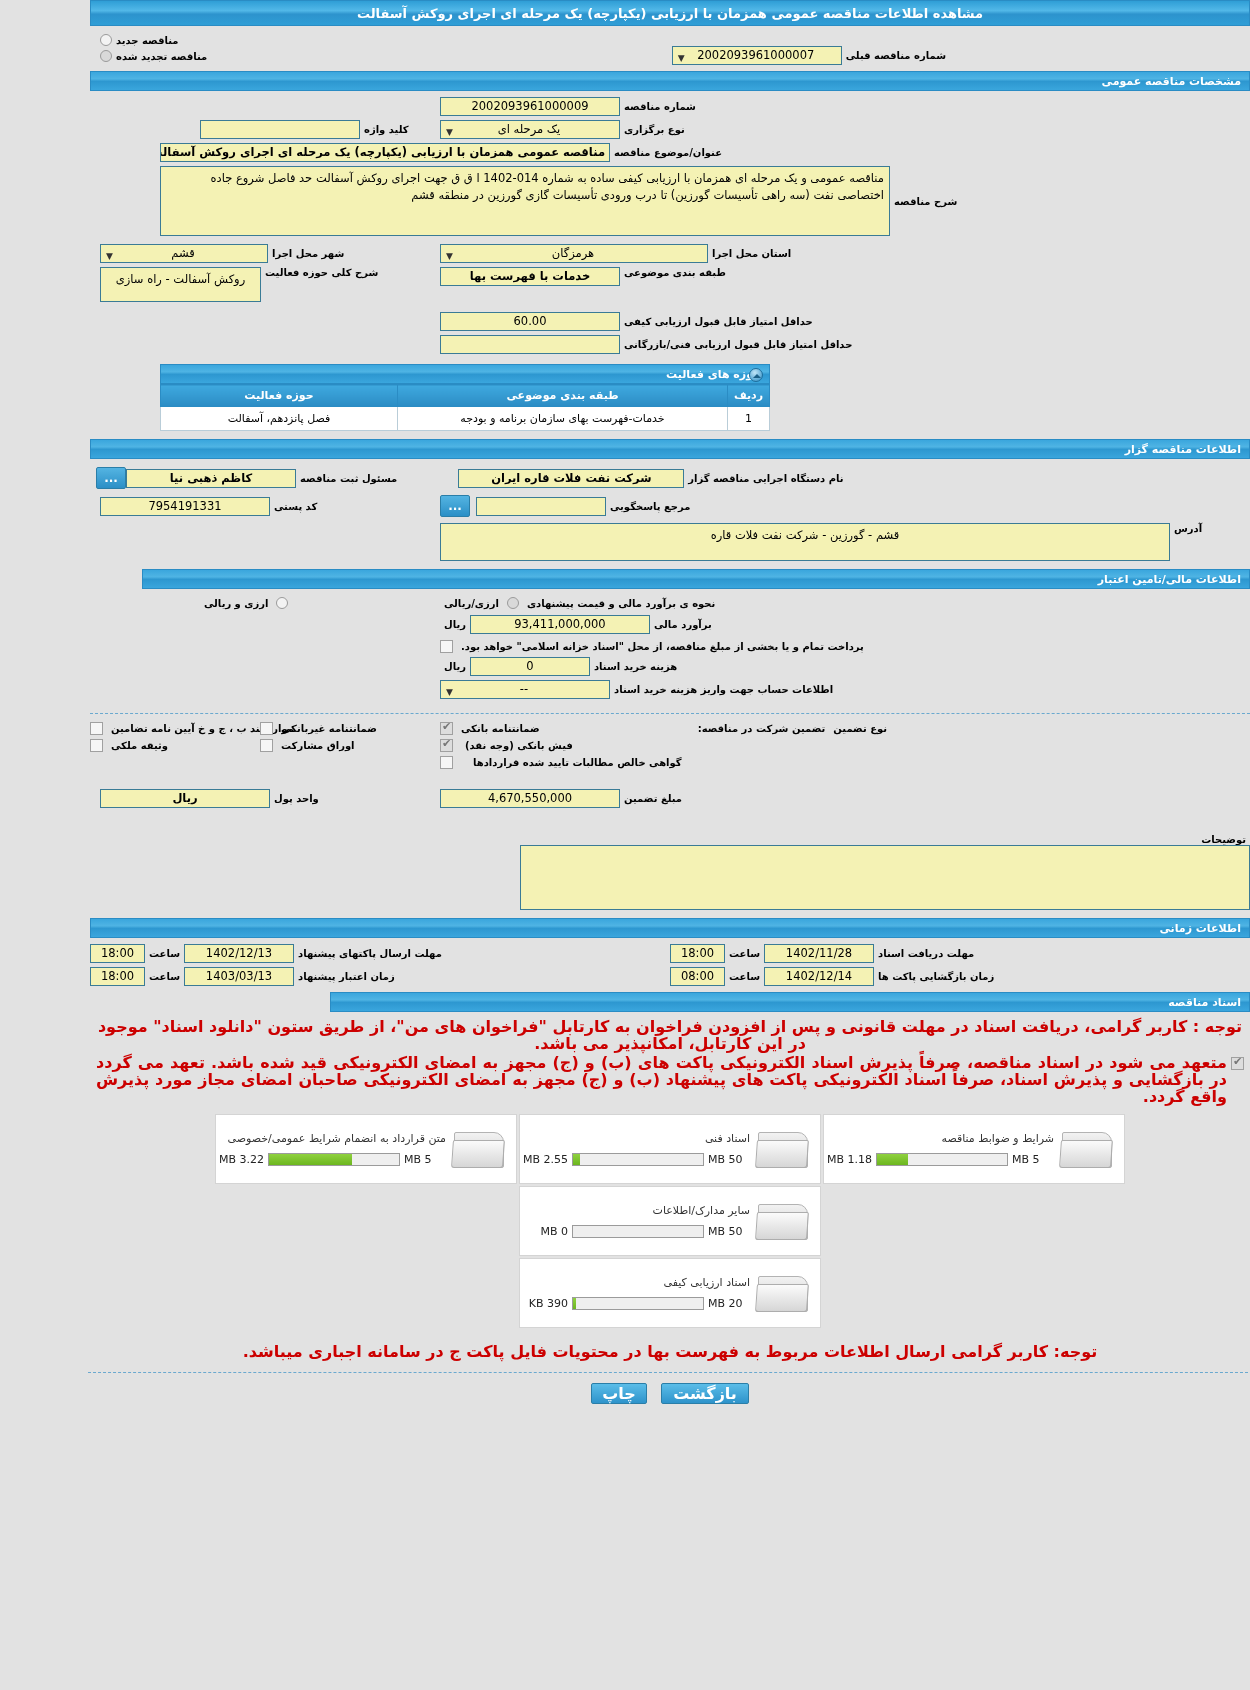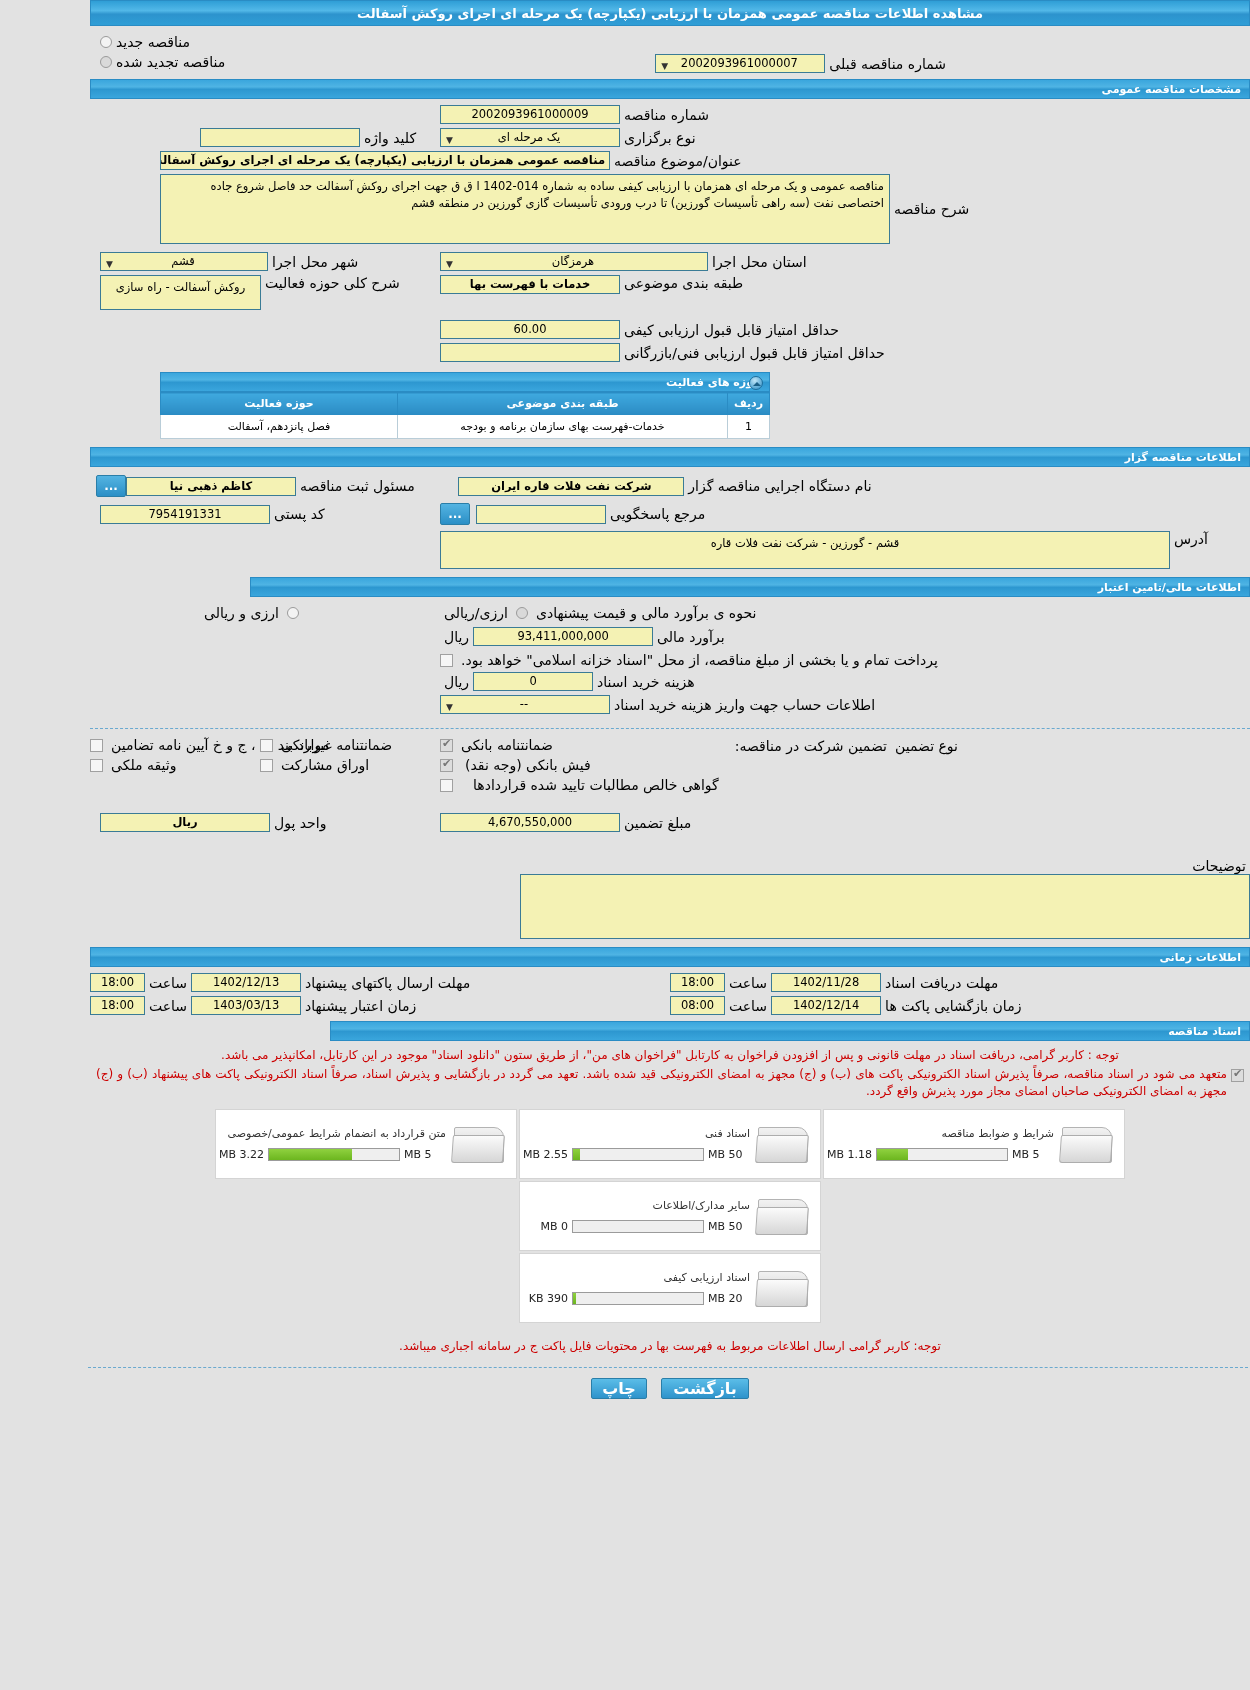--- a/index.html
+++ b/index.html
@@ -37,21 +37,21 @@
     border: 1px solid #1d6f9e;
   }
   .bar .collapse-dot::after {
     content: ""; position: absolute; left: 3px; top: 5px;
     border-left: 4px solid transparent; border-right: 4px solid transparent;
     border-bottom: 4px solid #1b5f86;
   }
 
   
   .row { display: flex; align-items: center; justify-content: flex-start; padding: 2px 0; }
-  .lbl { font-size: 14px; color: #000; padding: 0 4px; white-space: nowrap; }
+  .lbl { font-size: 10px; color: #000; padding: 0 4px; white-space: nowrap; font-weight: bold; }
   .fld {
     background: #f4f2b4;
     border: 1px solid #3a7b96;
     height: 19px;
     font-size: 11.5px;
     color: #000;
     line-height: 17px;
     padding: 0 4px;
     text-align: center;
     direction: rtl;
@@ -130,21 +130,21 @@
   .doc-meta .barwrap {
     width: 132px; height: 13px; background: #efefef;
     border: 1px solid #9b9b9b; position: relative; overflow: hidden;
   }
   .doc-meta .barwrap .fillbar {
     position: absolute; left: 0; top: 0; bottom: 0;
     background: linear-gradient(to bottom, #8fd13f, #6cb61f);
   }
   .doc-meta .used { min-width: 48px; text-align: right; }
 
-  .note-red { color: #cc0000; font-size: 12px; line-height: 17px; text-align: center; }
+  .note-red { color: #cc0000; font-size: 16px; line-height: 17px; text-align: center; font-weight: bold; }
   .note-red.ltxt { text-align: justify; }
 
   .dashed { border-top: 1px dashed #6aa9cf; margin: 6px 0; }
 
   .footer-btns { display: flex; justify-content: center; gap: 14px; padding-top: 10px; }
   .footer-btns .fbtn {
     width: 88px; height: 21px;
     background: linear-gradient(to bottom, #5bbde8, #2e93cb);
     border: 1px solid #2a7ea8; border-radius: 2px;
     color: #fff; font-size: 16px; font-weight: bold;
@@ -323,21 +323,21 @@
     </div>
 
     <div class="row" style="justify-content:flex-start;align-items:flex-start;padding-top:4px;">
       <div style="width:810px;display:flex;justify-content:flex-end;align-items:flex-start;">
         <span class="lbl">آدرس</span>
         <div class="fld ta" style="width:730px;min-height:38px;text-align:center;">قشم - گورزین - شرکت نفت فلات قاره</div>
       </div>
     </div>
   </div>
 
-  <div class="bar" style="width:1000px;margin-left:7px;">
+  <div class="bar" style="width:1108px;margin-left:7px;">
     <span>اطلاعات مالی/تامین اعتبار</span>
   </div>
 
   <div style="width:1160px;margin-left:2px;padding:6px 0;">
     <div class="row" style="justify-content:flex-start;">
       <div style="width:810px;display:flex;justify-content:flex-end;align-items:center;gap:4px;">
         <span class="lbl">نحوه ی برآورد مالی و قیمت پیشنهادی</span>
         <span class="radio" style="background:#d9d9d9;"></span>
         <span class="lbl">ارزی/ریالی</span>
       </div>

